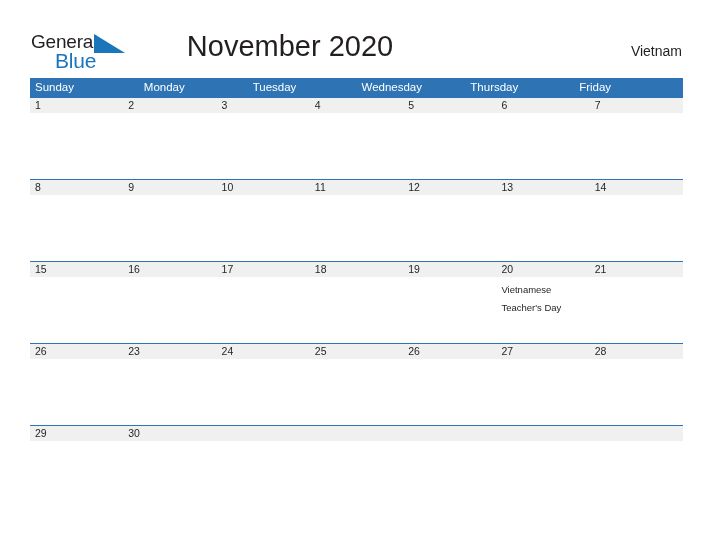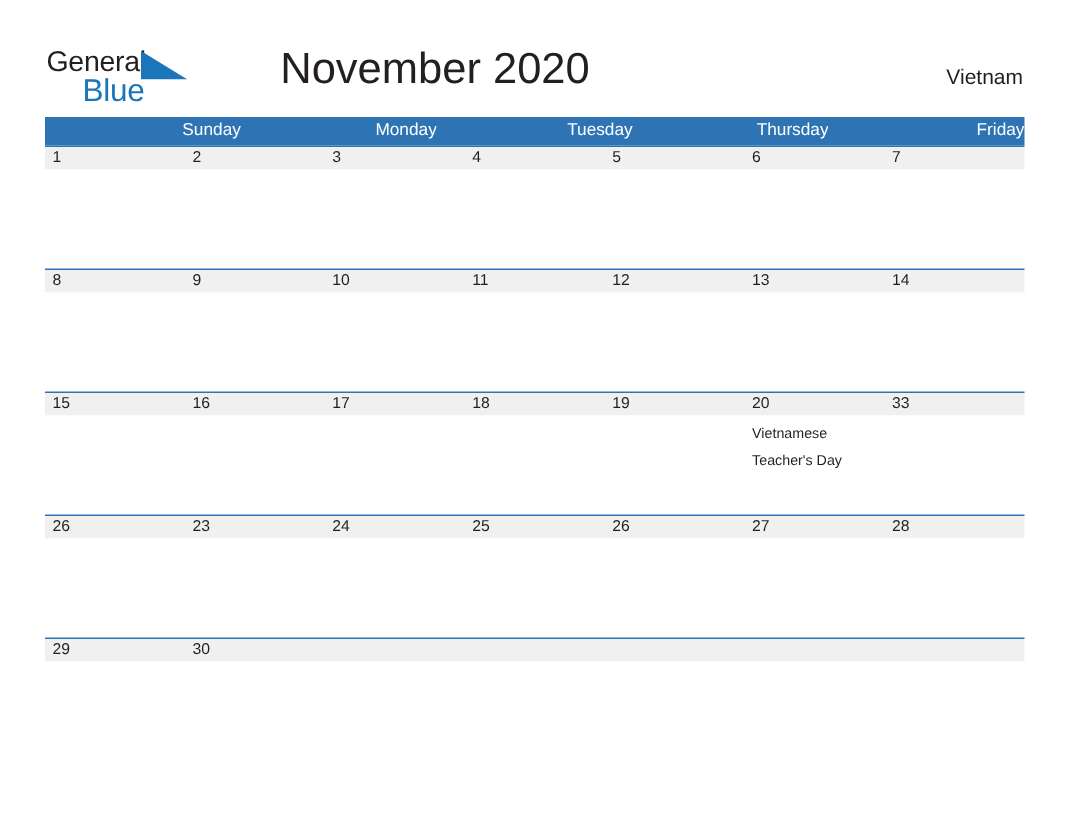--- a/index.html
+++ b/index.html
@@ -104,21 +104,20 @@
   }
   .weekday-cell {
     flex: 1 1 0;
     color: #ffffff;
     font-size: 11.5px;
     line-height: 19px;
     padding-left: 5px;
     box-sizing: border-box;
     white-space: nowrap;
     overflow: hidden;
-    text-align: right;
   }
 
   .week-row {
     width: 100%;
     border-top: 1px solid #2e74b5;
   }
   .week-row:first-of-type {
     border-top: none;
   }
 
@@ -183,20 +182,21 @@
     <div class="country">Vietnam</div>
 
   </div>
 
   <div class="calendar">
 
     <div class="weekday-header">
       <div class="weekday-cell">Sunday</div>
       <div class="weekday-cell">Monday</div>
       <div class="weekday-cell">Tuesday</div>
+      <div class="weekday-cell">Wednesday</div>
       <div class="weekday-cell">Thursday</div>
       <div class="weekday-cell">Friday</div>
     </div>
 
     <div class="week-row">
       <div class="week-dates">
         <div class="date-cell">1</div>
         <div class="date-cell">2</div>
         <div class="date-cell">3</div>
         <div class="date-cell">4</div>
@@ -237,21 +237,21 @@
     </div>
 
     <div class="week-row">
       <div class="week-dates">
         <div class="date-cell">15</div>
         <div class="date-cell">16</div>
         <div class="date-cell">17</div>
         <div class="date-cell">18</div>
         <div class="date-cell">19</div>
         <div class="date-cell">20</div>
-        <div class="date-cell">33</div>
+        <div class="date-cell">21</div>
       </div>
       <div class="week-body">
         <div class="event-cell"><span class="event-text"></span></div>
         <div class="event-cell"><span class="event-text"></span></div>
         <div class="event-cell"><span class="event-text"></span></div>
         <div class="event-cell"><span class="event-text"></span></div>
         <div class="event-cell"><span class="event-text"></span></div>
         <div class="event-cell"><span class="event-text">Vietnamese
 Teacher's Day</span></div>
         <div class="event-cell"><span class="event-text"></span></div>

